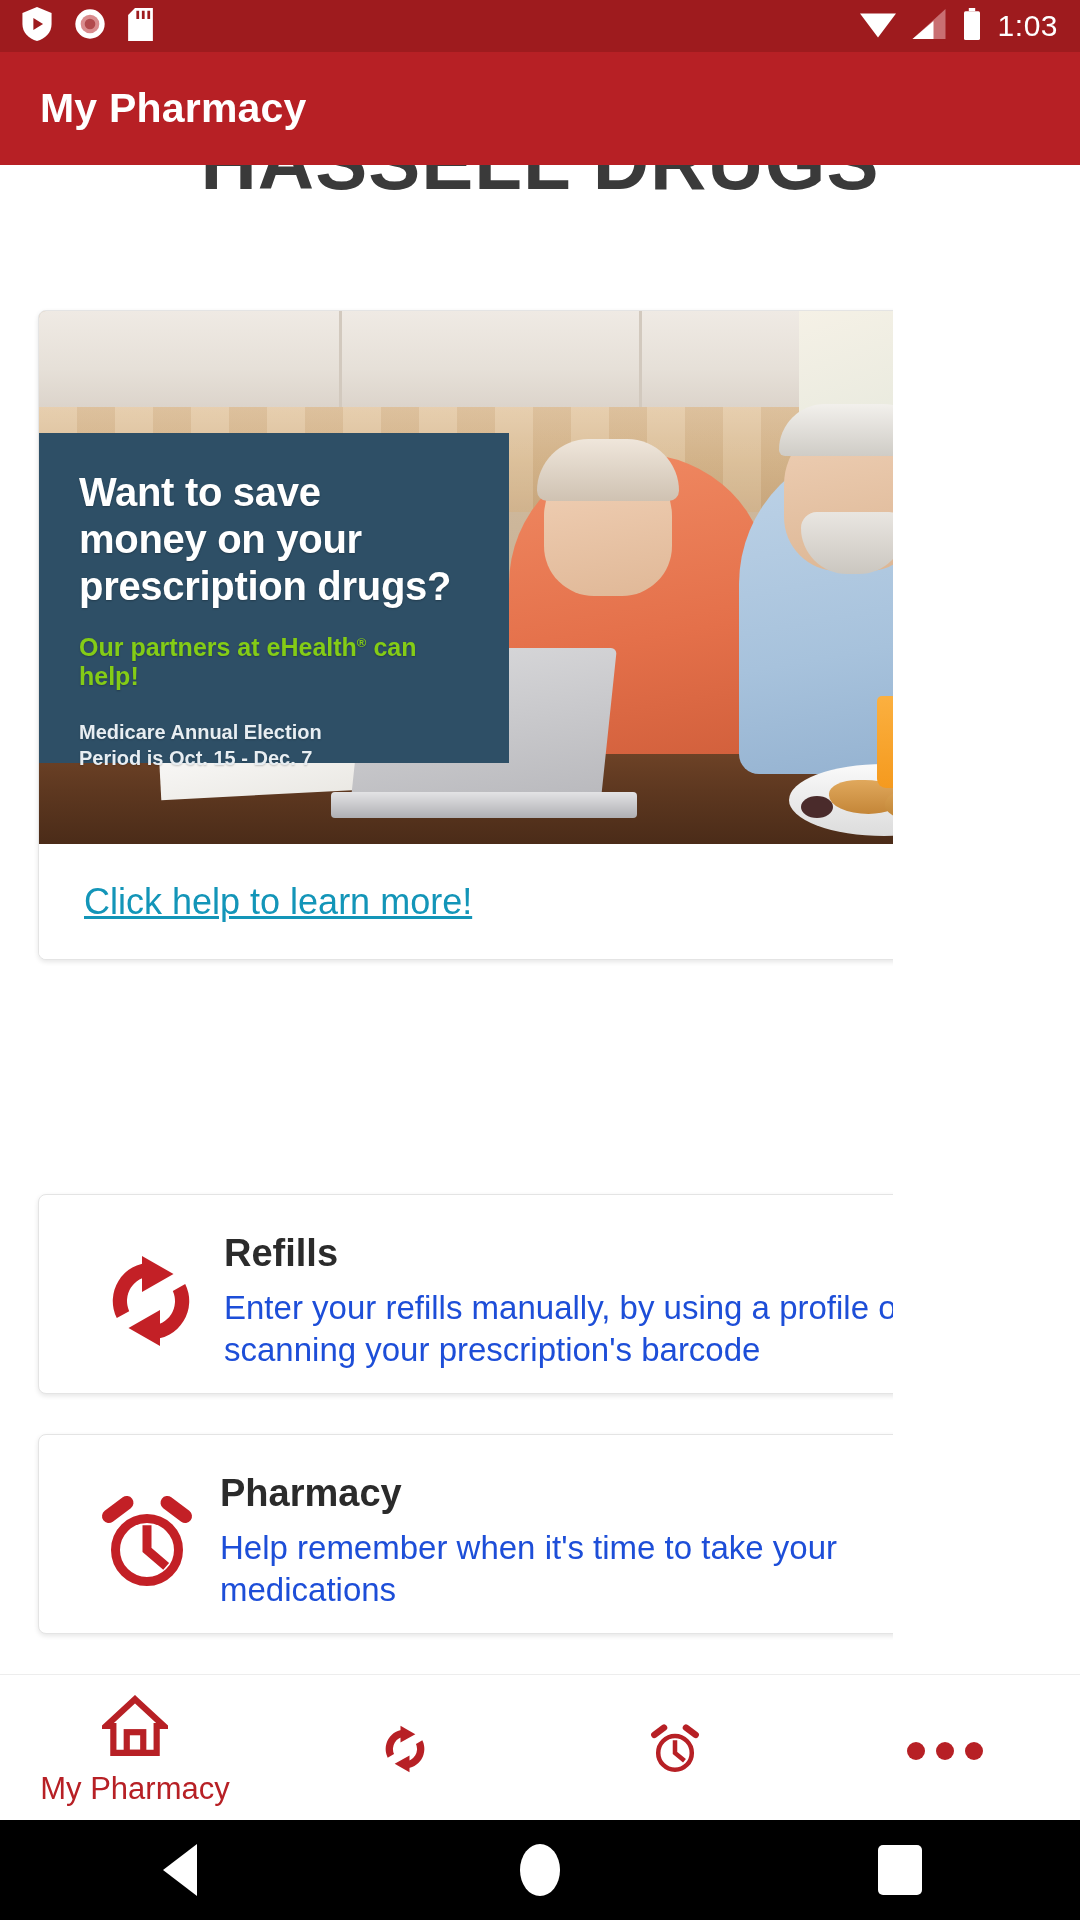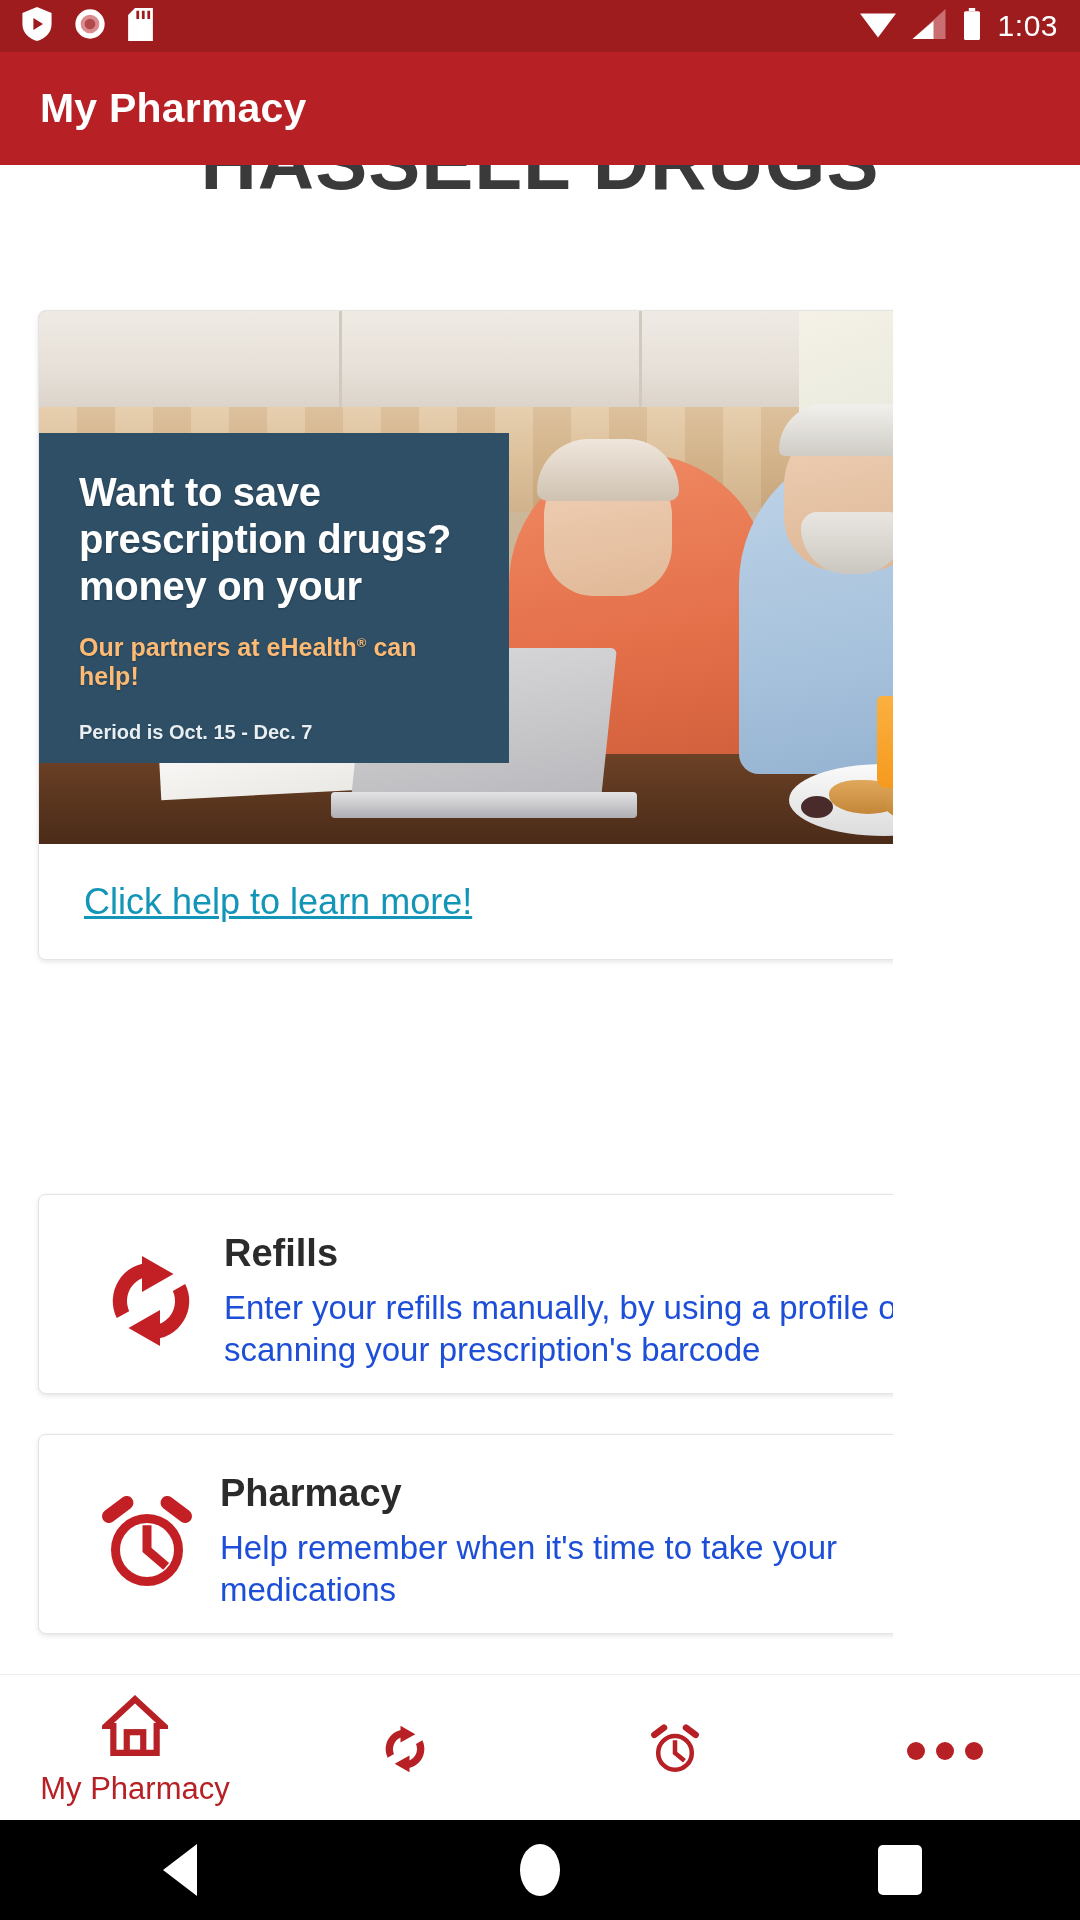--- a/index.html
+++ b/index.html
@@ -97,21 +97,21 @@
 
   .promo-overlay {
     position:absolute; top:122px; left:0; width:470px; height:330px;
     background:#2E4F66; padding:36px 30px 0 40px;
   }
   .promo-head {
     color:#fff; font-size:40px; font-weight:bold; line-height:1.18;
     letter-spacing:-0.3px; text-shadow:0 1px 2px rgba(0,0,0,0.25);
   }
   .promo-sub {
-    color:#fdba74; font-size:25px; font-weight:bold; margin-top:22px;
+    color:#84cc16; font-size:25px; font-weight:bold; margin-top:22px;
     text-shadow:0 1px 2px rgba(0,0,0,0.25);
   }
   .promo-sub sup { font-size:13px; vertical-align:super; }
   .promo-fine {
     color:#E8EEF2; font-size:20px; font-weight:bold; line-height:1.32; margin-top:28px;
     text-shadow:0 1px 2px rgba(0,0,0,0.2);
   }
 
   .promo-linkbar { position:absolute; bottom:0; left:0; width:1004px; height:115px;
     background:#fff; display:flex; align-items:center; padding-left:45px; }
@@ -232,25 +232,26 @@
         <div class="ph-laptop-base"></div>
         <div class="ph-plate"></div>
         <div class="ph-jam"></div>
         <div class="ph-croissant-a"></div>
         <div class="ph-croissant-b"></div>
         <div class="ph-juice"></div>
 
         <div class="promo-overlay">
           <div class="promo-head">
             <div>Want to save</div>
+            <div>money on your</div>
             <div>prescription drugs?</div>
-            <div>money on your</div>
           </div>
           <div class="promo-sub"><span>Our partners at eHealth</span><sup>®</sup><span> can help!</span></div>
           <div class="promo-fine">
+            <div>Medicare Annual Election</div>
             <div>Period is Oct. 15 - Dec. 7</div>
           </div>
         </div>
       </div>
 
       <div class="promo-linkbar">
         <span class="promo-link">Click help to learn more!</span>
       </div>
     </div>
 

